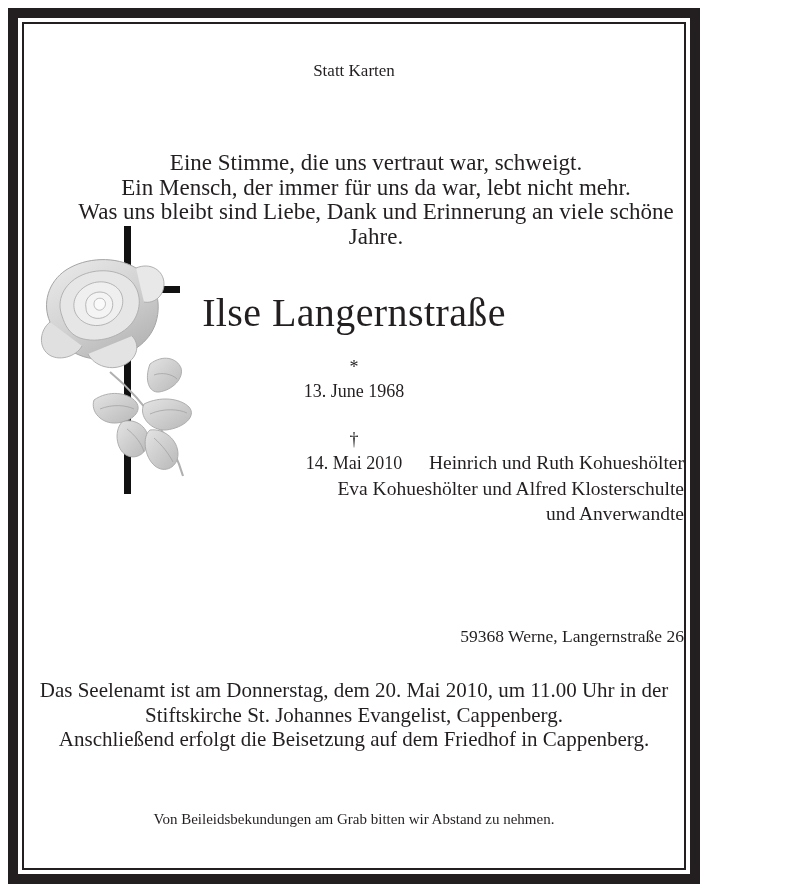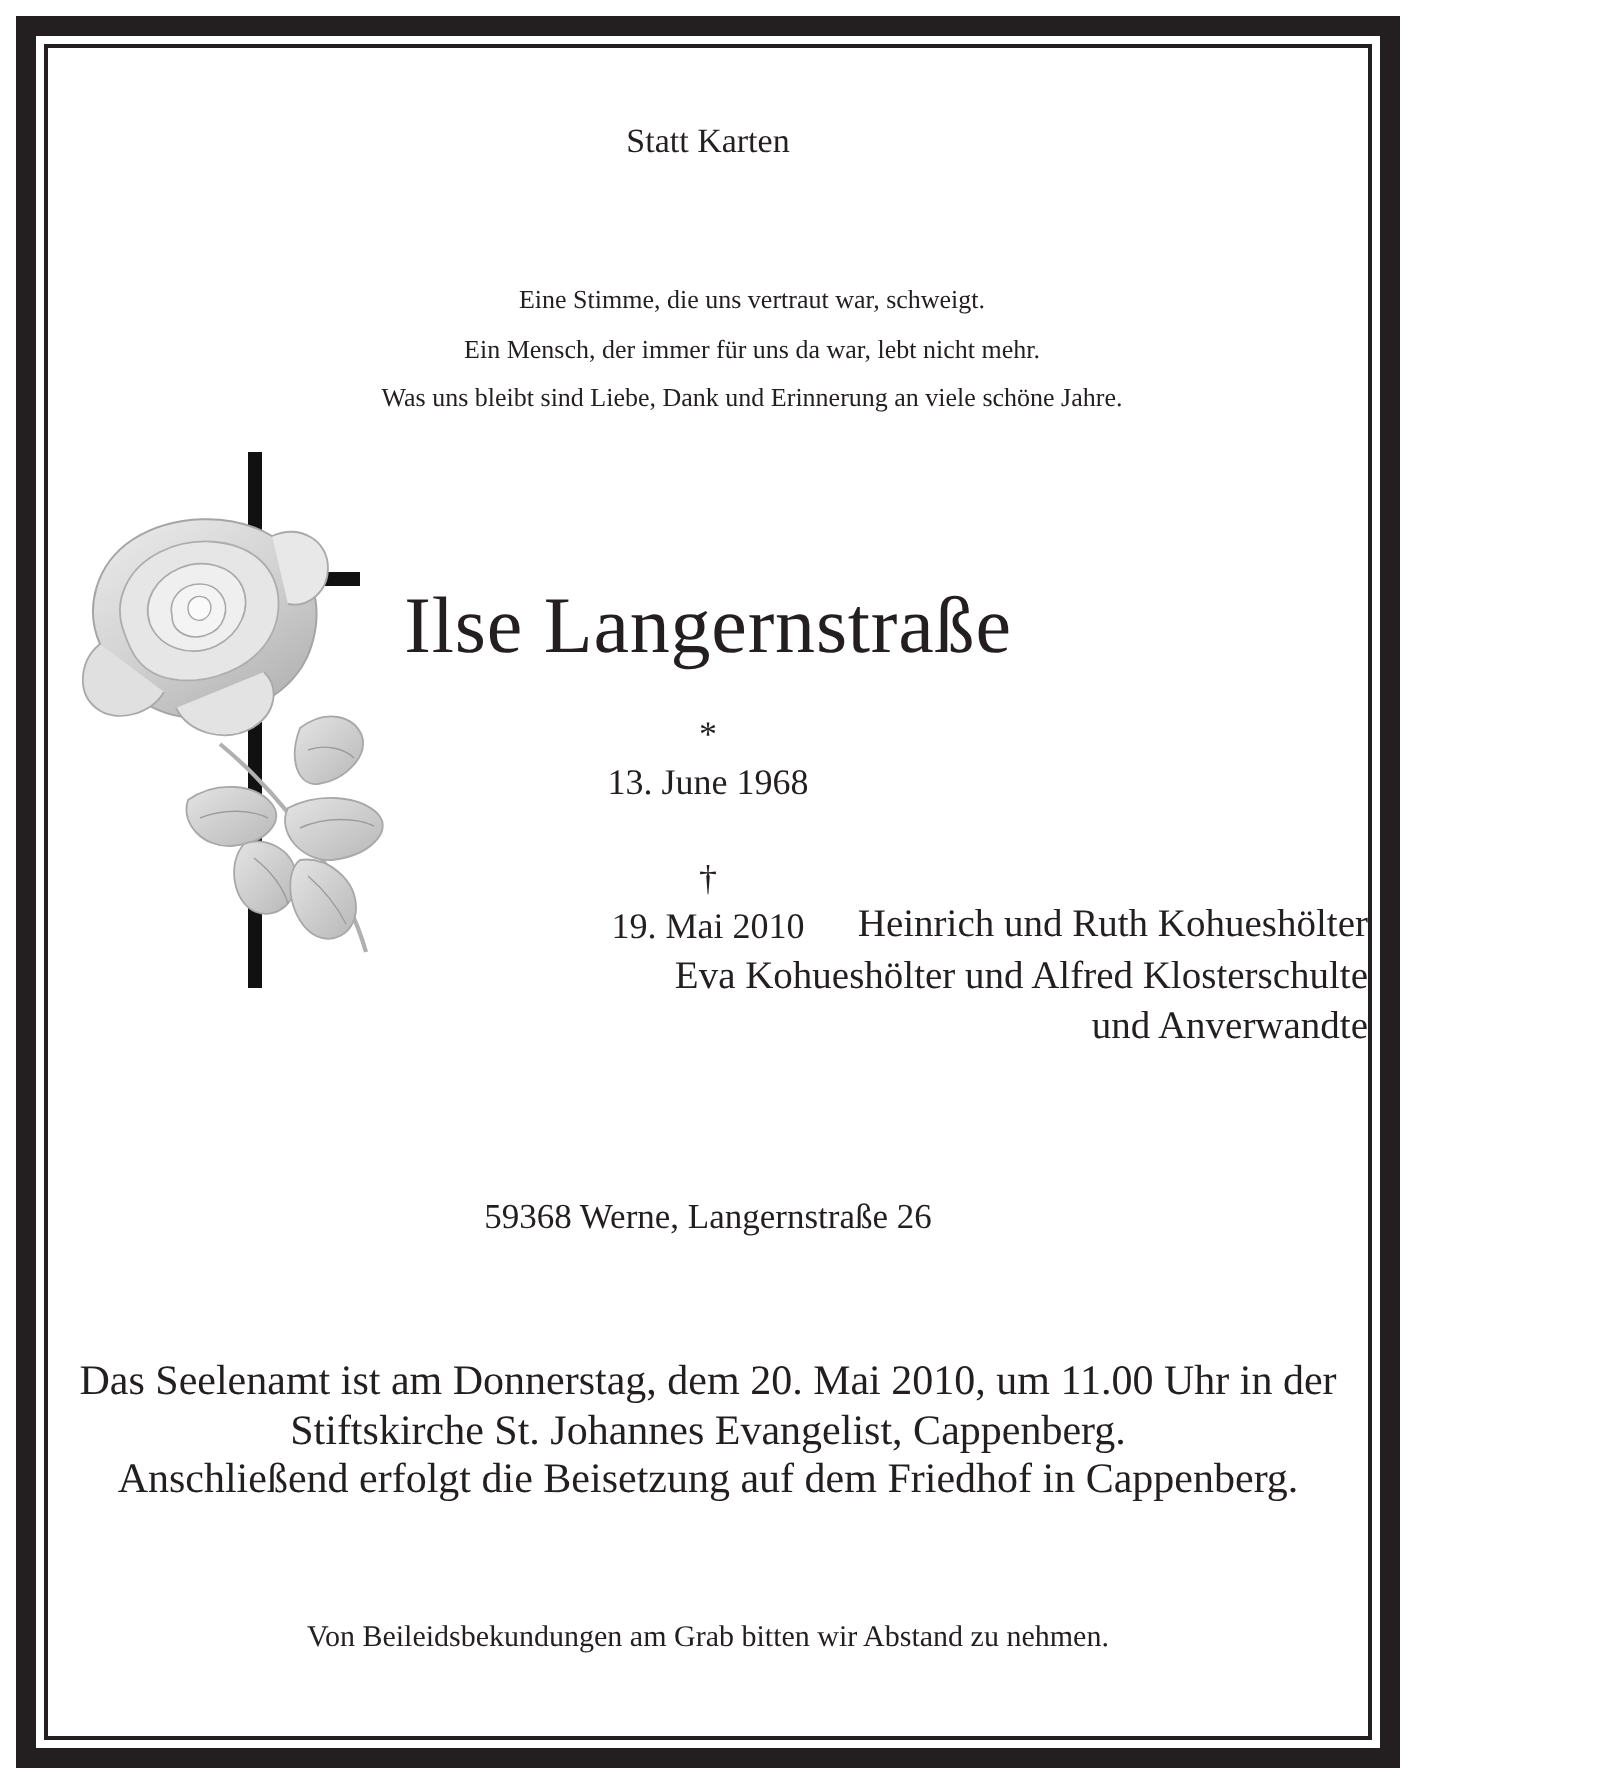--- a/index.html
+++ b/index.html
@@ -63,22 +63,22 @@
     white-space: pre-line;
   }
 
   .statt-karten {
     top: 36px;
     font-size: 17px;
     line-height: 22px;
   }
 
   .verse {
-    top: 114px;
-    font-size: 13px;
+    top: 127px;
+    font-size: 23px;
     line-height: 24.5px;
     padding-left: 44px;
   }
 
   .deceased-name {
     top: 265px;
     font-size: 40px;
     line-height: 48px;
     letter-spacing: 0.4px;
   }
@@ -100,23 +100,24 @@
   }
 
   .mourners {
     top: 426px;
     font-size: 19.5px;
     line-height: 25.5px;
     text-align: right;
   }
 
   .address {
-    top: 572px;
+    top: 600px;
     font-size: 17.5px;
     line-height: 24px;
+    text-align: right;
   }
 
   .service {
     top: 654px;
     font-size: 21px;
     line-height: 24.5px;
     font-family: Liberation Serif, serif;
   }
 
   .closing {
@@ -213,21 +214,21 @@
       </svg>
     </div>
 
     <div class="blk deceased-name">Ilse Langernstraße</div>
 
     <div class="blk life-dates">
       <span>*</span>
       <span>13. June 1968</span>
       <span class="gap"></span>
       <span>†</span>
-      <span>19. Mai 2010</span>
+      <span>14. Mai 2010</span>
     </div>
 
 
     <div class="blk mourners">Heinrich und Ruth Kohueshölter
 Eva Kohueshölter und Alfred Klosterschulte
 und Anverwandte</div>
 
     <div class="blk address">59368 Werne, Langernstraße 26</div>
 
     <div class="blk service">Das Seelenamt ist am Donnerstag, dem 20. Mai 2010, um 11.00 Uhr in der

